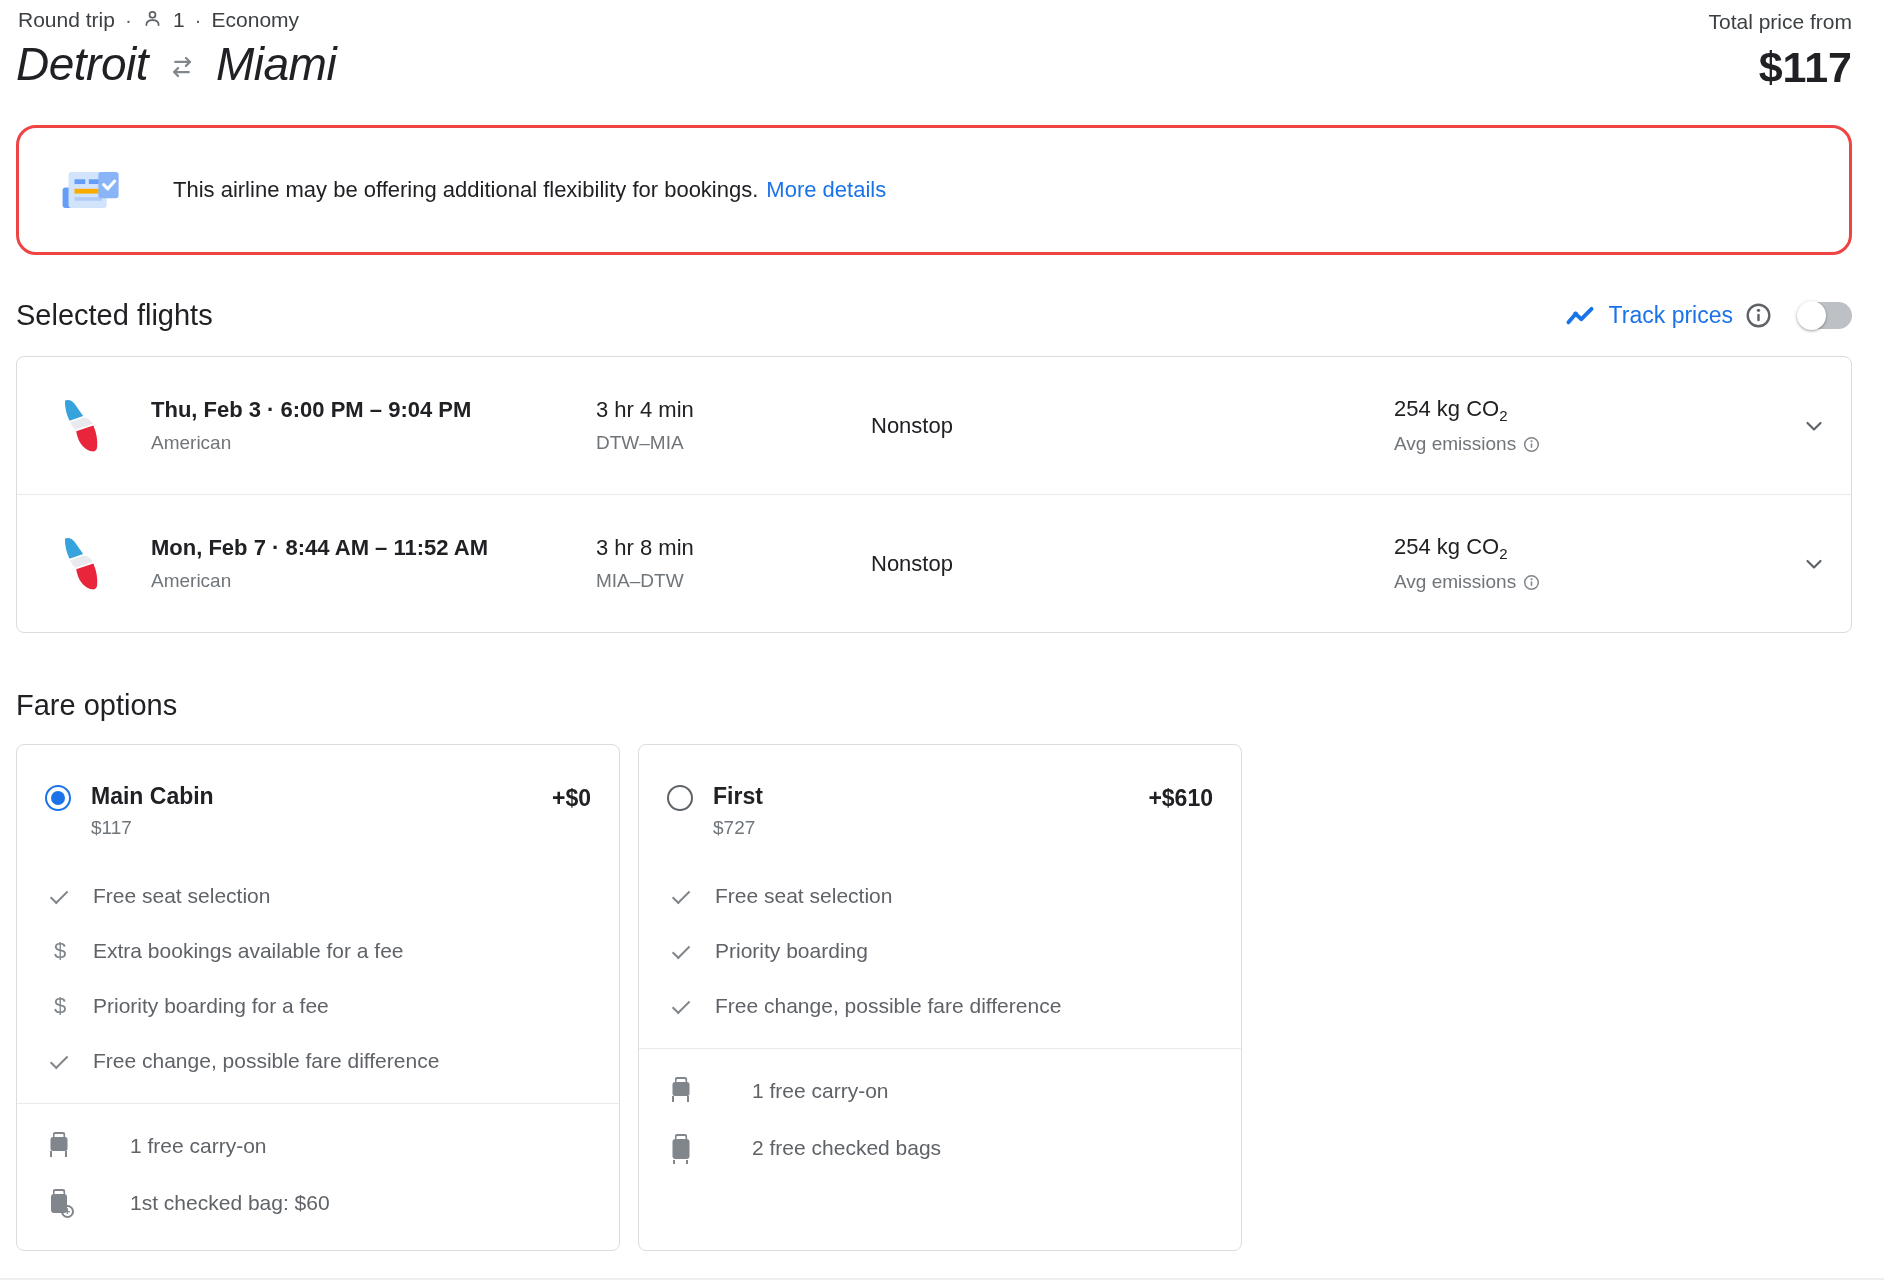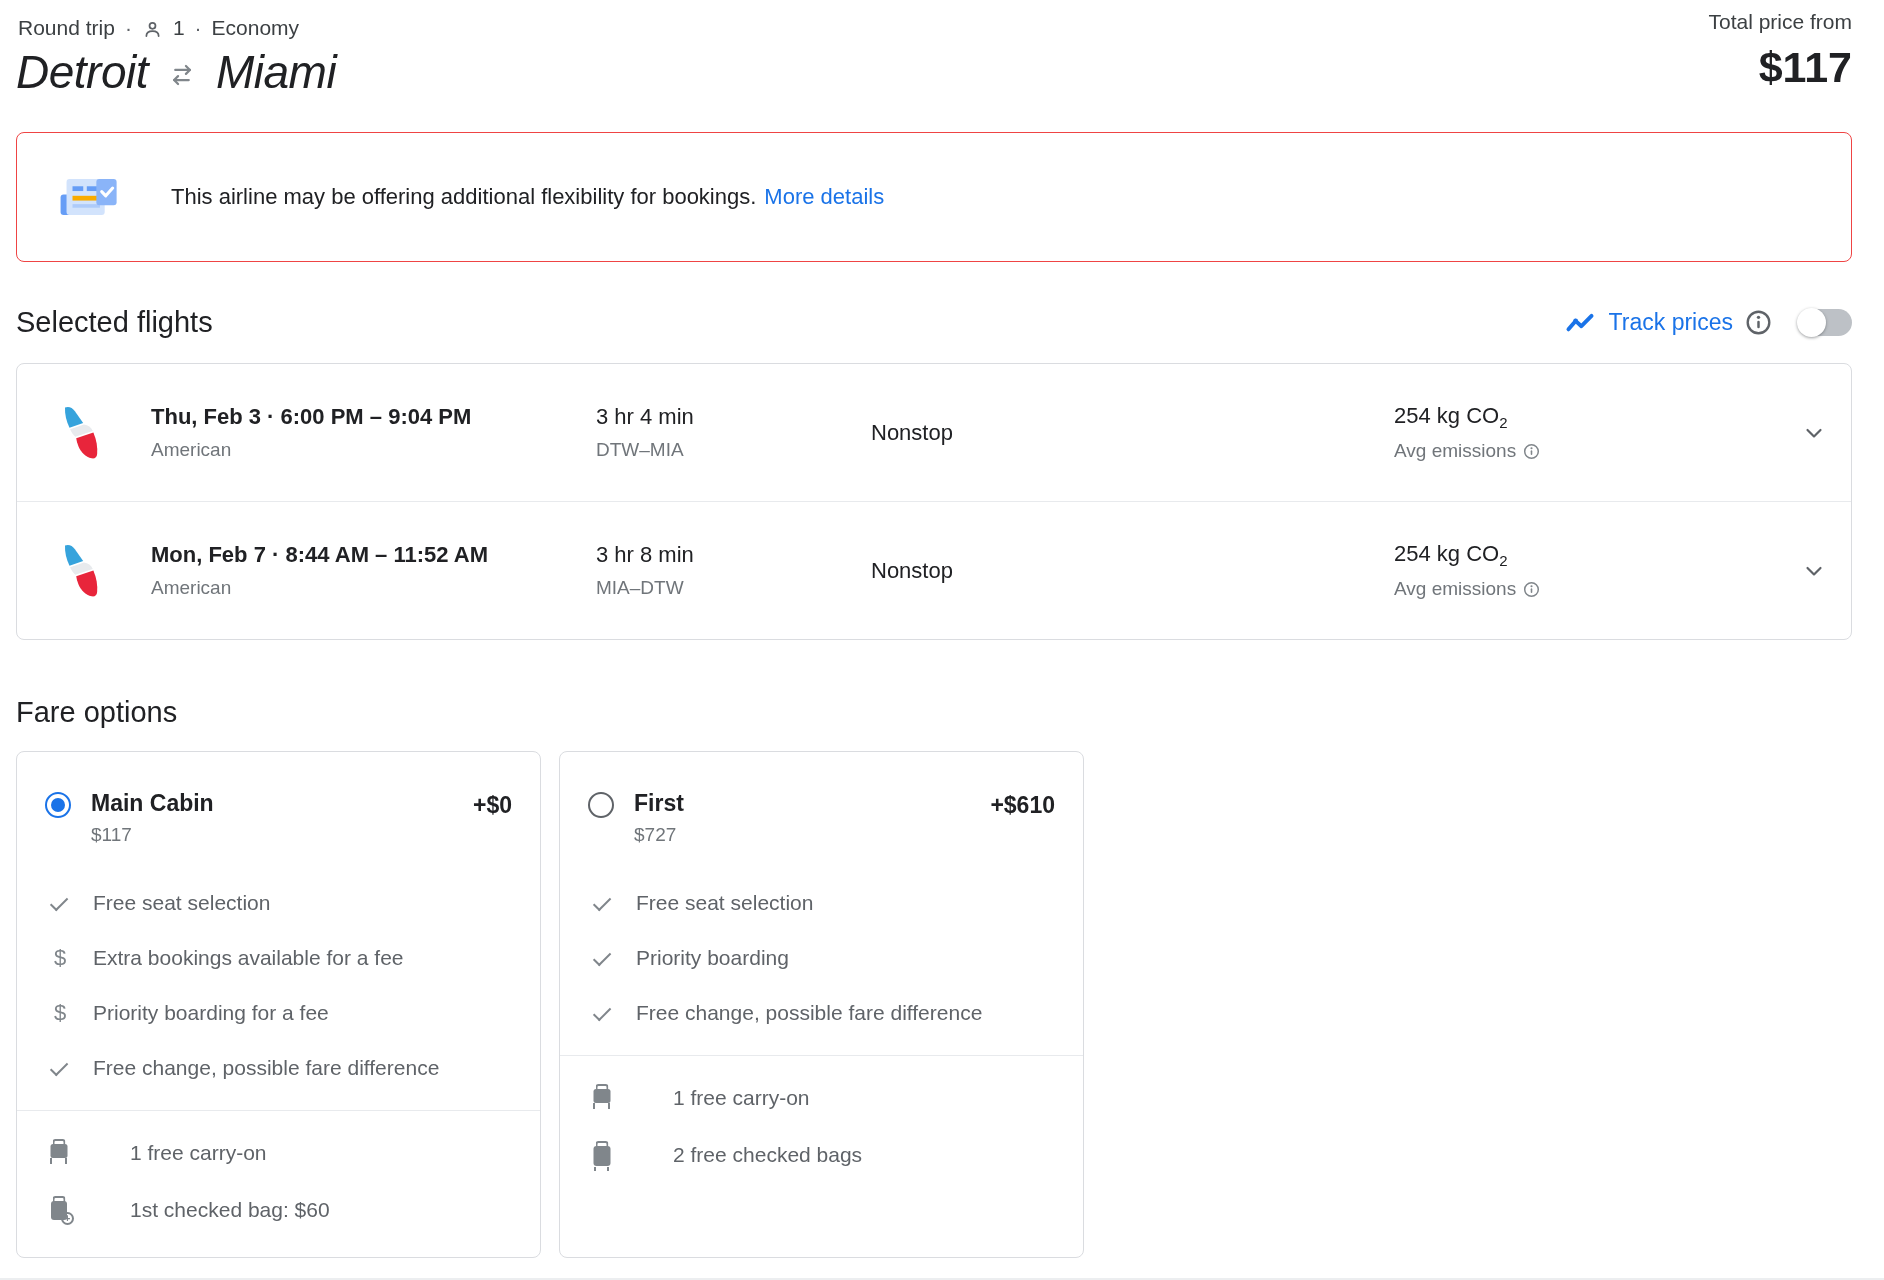--- a/index.html
+++ b/index.html
@@ -5,29 +5,29 @@
   * { box-sizing: border-box; }
   html,body { margin:0; padding:0; }
   body {
     width:1884px; height:1280px; background:#fff; overflow:hidden;
     font-family:"Liberation Sans","DejaVu Sans",sans-serif; color:#202124; position:relative;
   }
   .page { padding:8px 32px 0 16px; }
 
   
   .topbar { display:flex; justify-content:space-between; align-items:flex-start; }
-  .crumbs { display:flex; align-items:flex-end; gap:10px; font-size:21px; color:#3c4043; padding-left:2px;margin-top:8px; }
+  .crumbs { display:flex; align-items:flex-start; gap:10px; font-size:21px; color:#3c4043; padding-left:2px; }
   .crumbs .sep { color:#5f6368; }
   .route { display:flex; align-items:center; gap:16px; font-size:46px; letter-spacing:-0.5px; margin-top:5px; color:#202124;font-style:italic; }
   .swap-ic { display:inline-flex; margin-top:6px; }
   .tp-label { font-size:21px; color:#3c4043; text-align:right; margin-top:2px; }
   .tp-value { font-size:43px; font-weight:700; text-align:right; margin-top:9px; }
 
   
-  .banner { margin-top:33px; border:1px solid #ef4444; border-radius:8px; height:130px;
+  .banner { margin-top:33px; border:3px solid #ef4444; border-radius:20px; height:130px;
             display:flex; align-items:center; padding:0 28px 0 40px; }
   .banner-ic { width:62px; display:flex; }
   .banner-text { margin-left:52px; font-size:22px; color:#202124; }
   .banner-text a { color:#1a73e8; text-decoration:none; margin-left:8px; cursor:pointer; }
 
   
   .sec-head { display:flex; justify-content:space-between; align-items:center; margin-top:44px; }
   h2 { font-size:29px; font-weight:400; margin:0; color:#202124; }
   .track { display:flex; align-items:center; }
   .track .trend { display:inline-flex; margin-right:14px; }
@@ -47,21 +47,21 @@
   .f-plain { font-size:22px; font-weight:400; color:#202124; }
   .f-sub { font-size:19px; color:#70757a; margin-top:9px; }
   .f-sub.emis { display:flex; align-items:center; gap:7px; }
   sub.co2 { font-size:0.68em; }
   .info-sm { display:inline-flex; color:#80868b; }
   .chev { display:inline-flex; justify-self:end; color:#5f6368; }
 
   
   .fare-head-row { margin-top:56px; }
   .fare-cards { display:flex; gap:18px; margin-top:22px; }
-  .fare-card { width:525px; border:1px solid #dadce0; border-radius:8px; cursor:pointer; padding-bottom:4px; }
+  .fare-card { width:604px; border:1px solid #dadce0; border-radius:8px; cursor:pointer; padding-bottom:4px; }
   .fare-top { display:flex; align-items:flex-start; padding:38px 28px 0 28px; }
   .radio { width:26px; height:26px; border-radius:50%; position:relative; flex:0 0 auto; margin-top:2px; cursor:pointer; }
   .i-radio-selected { border:2px solid #1a73e8; }
   .i-radio-selected::after { content:""; position:absolute; inset:4px; border-radius:50%; background:#1a73e8; }
   .i-radio-unselected { border:2px solid #5f6368; }
   .fare-names { margin-left:20px; flex:1; }
   .fare-title { font-size:23px; font-weight:700; color:#202124; }
   .fare-price { font-size:19px; color:#70757a; margin-top:7px; }
   .fare-delta { font-size:23px; font-weight:700; color:#202124; margin-top:2px; }
 

